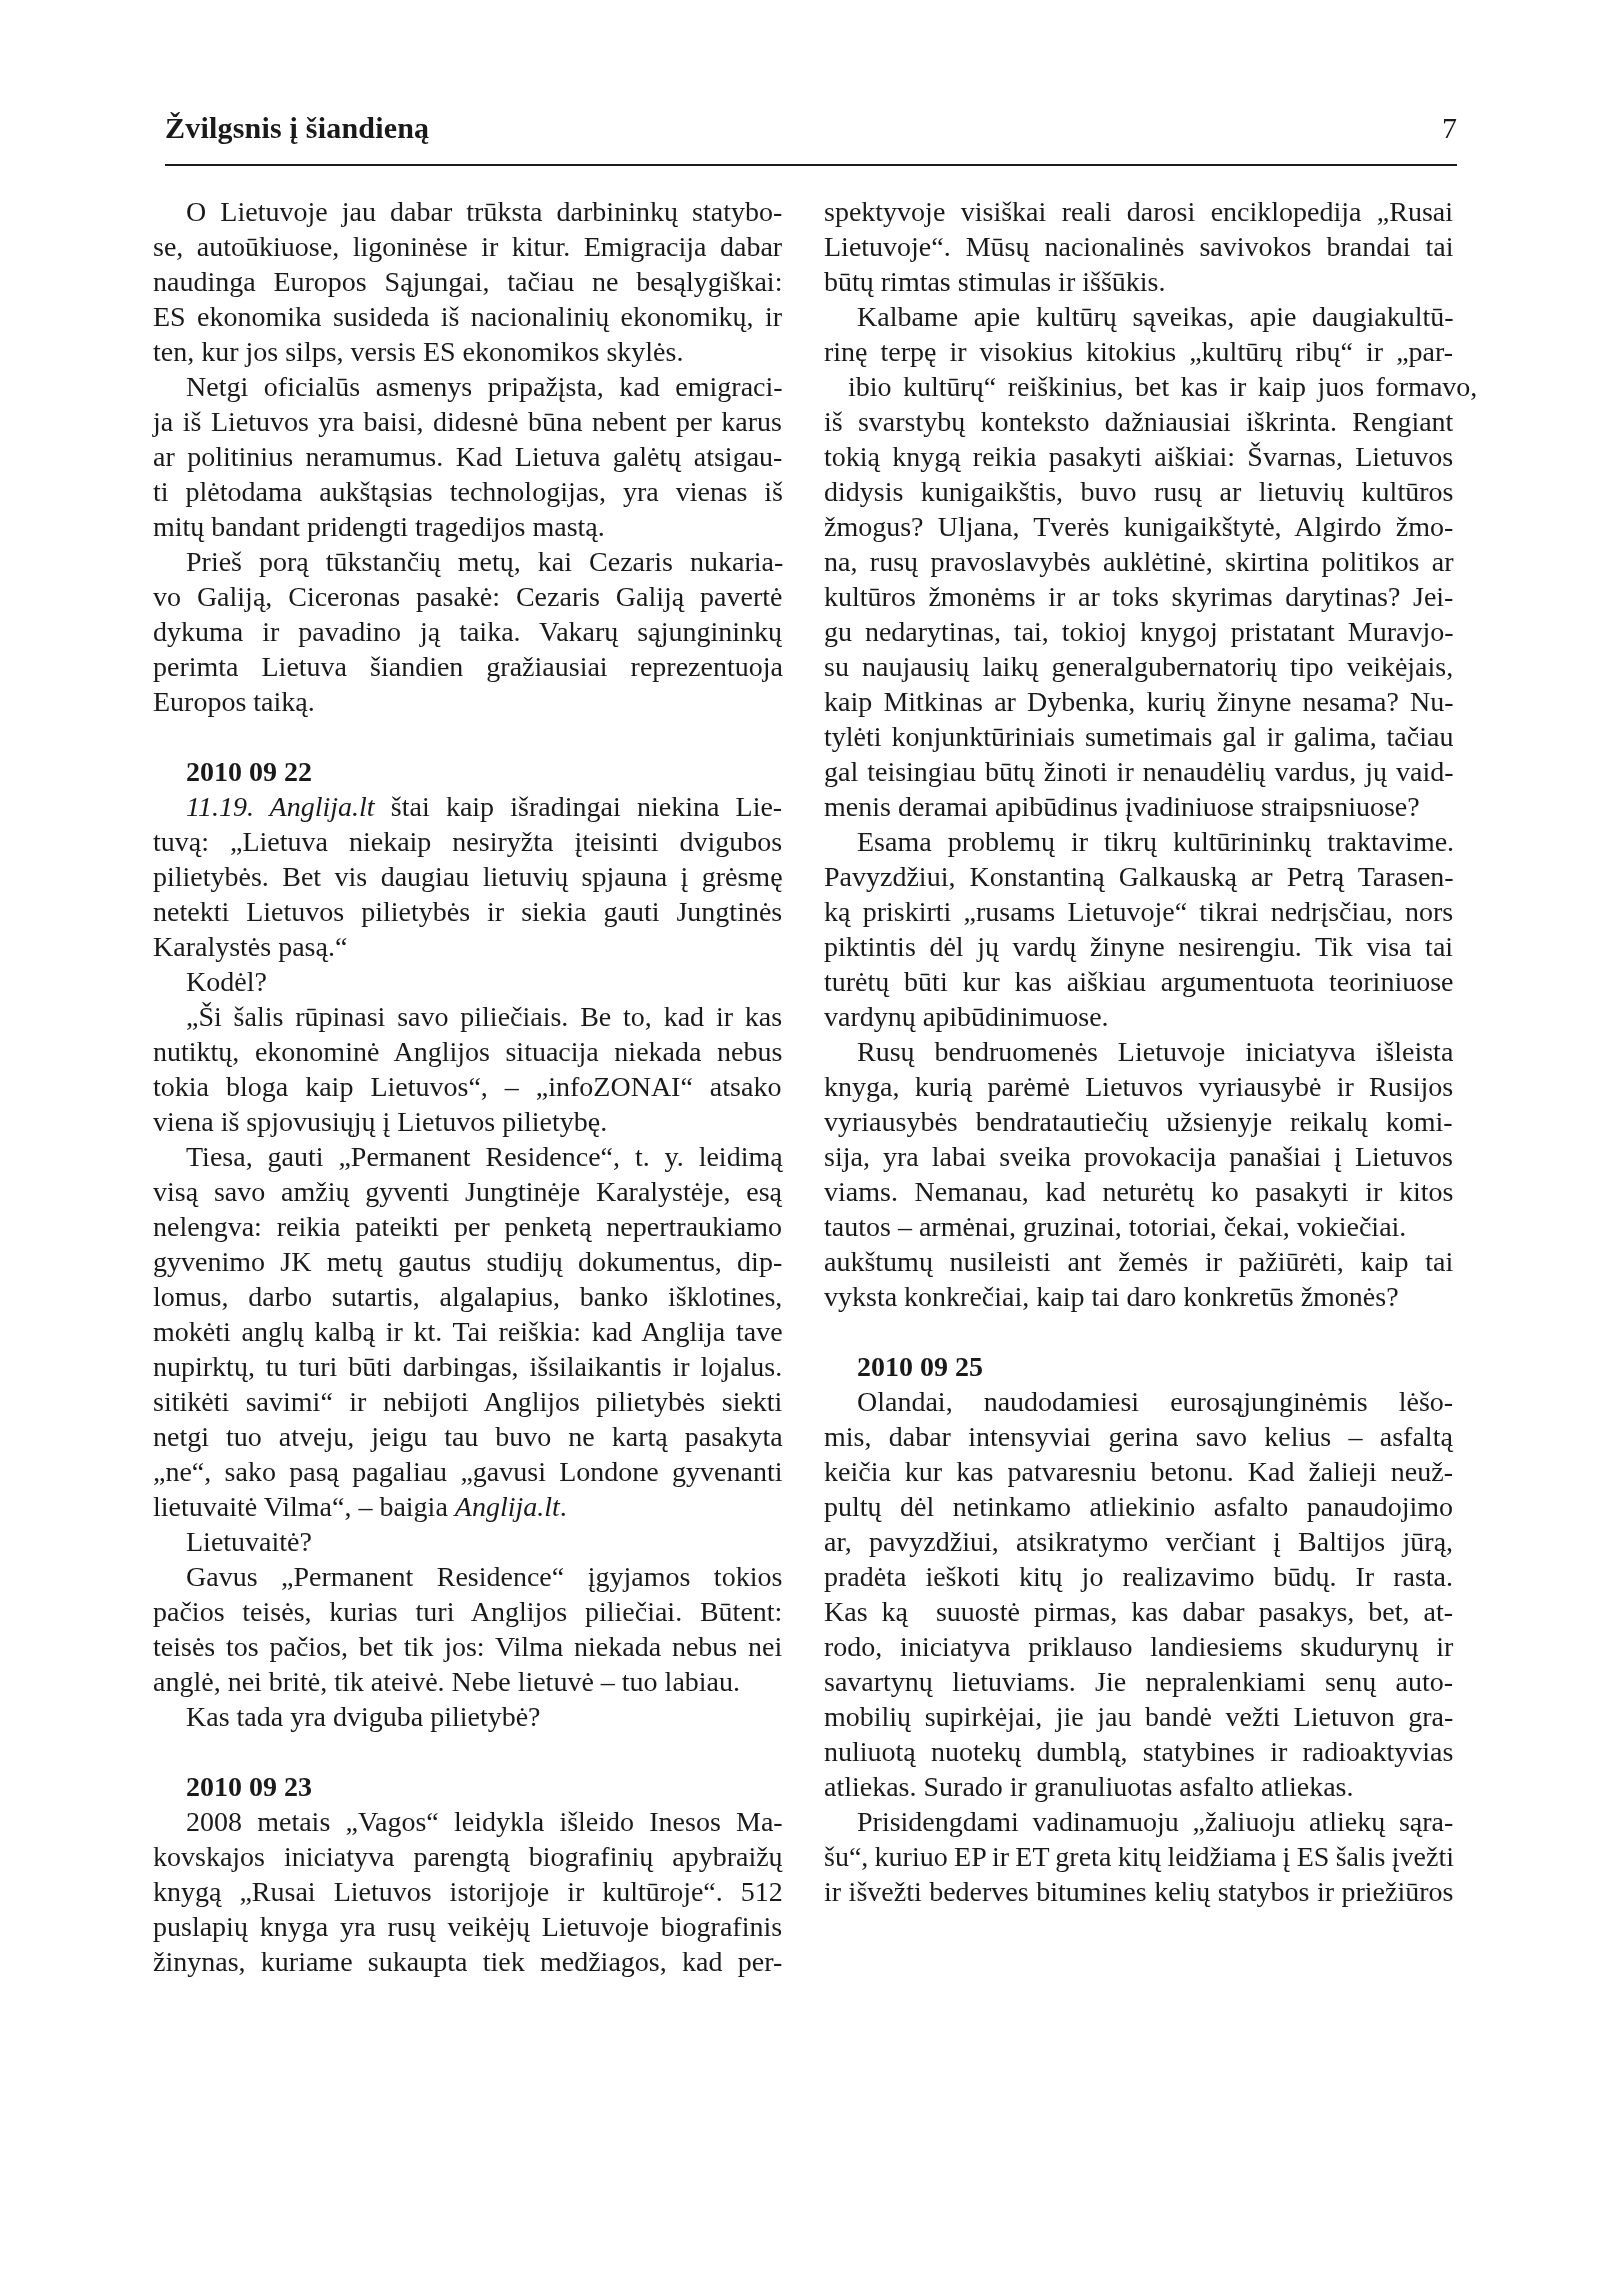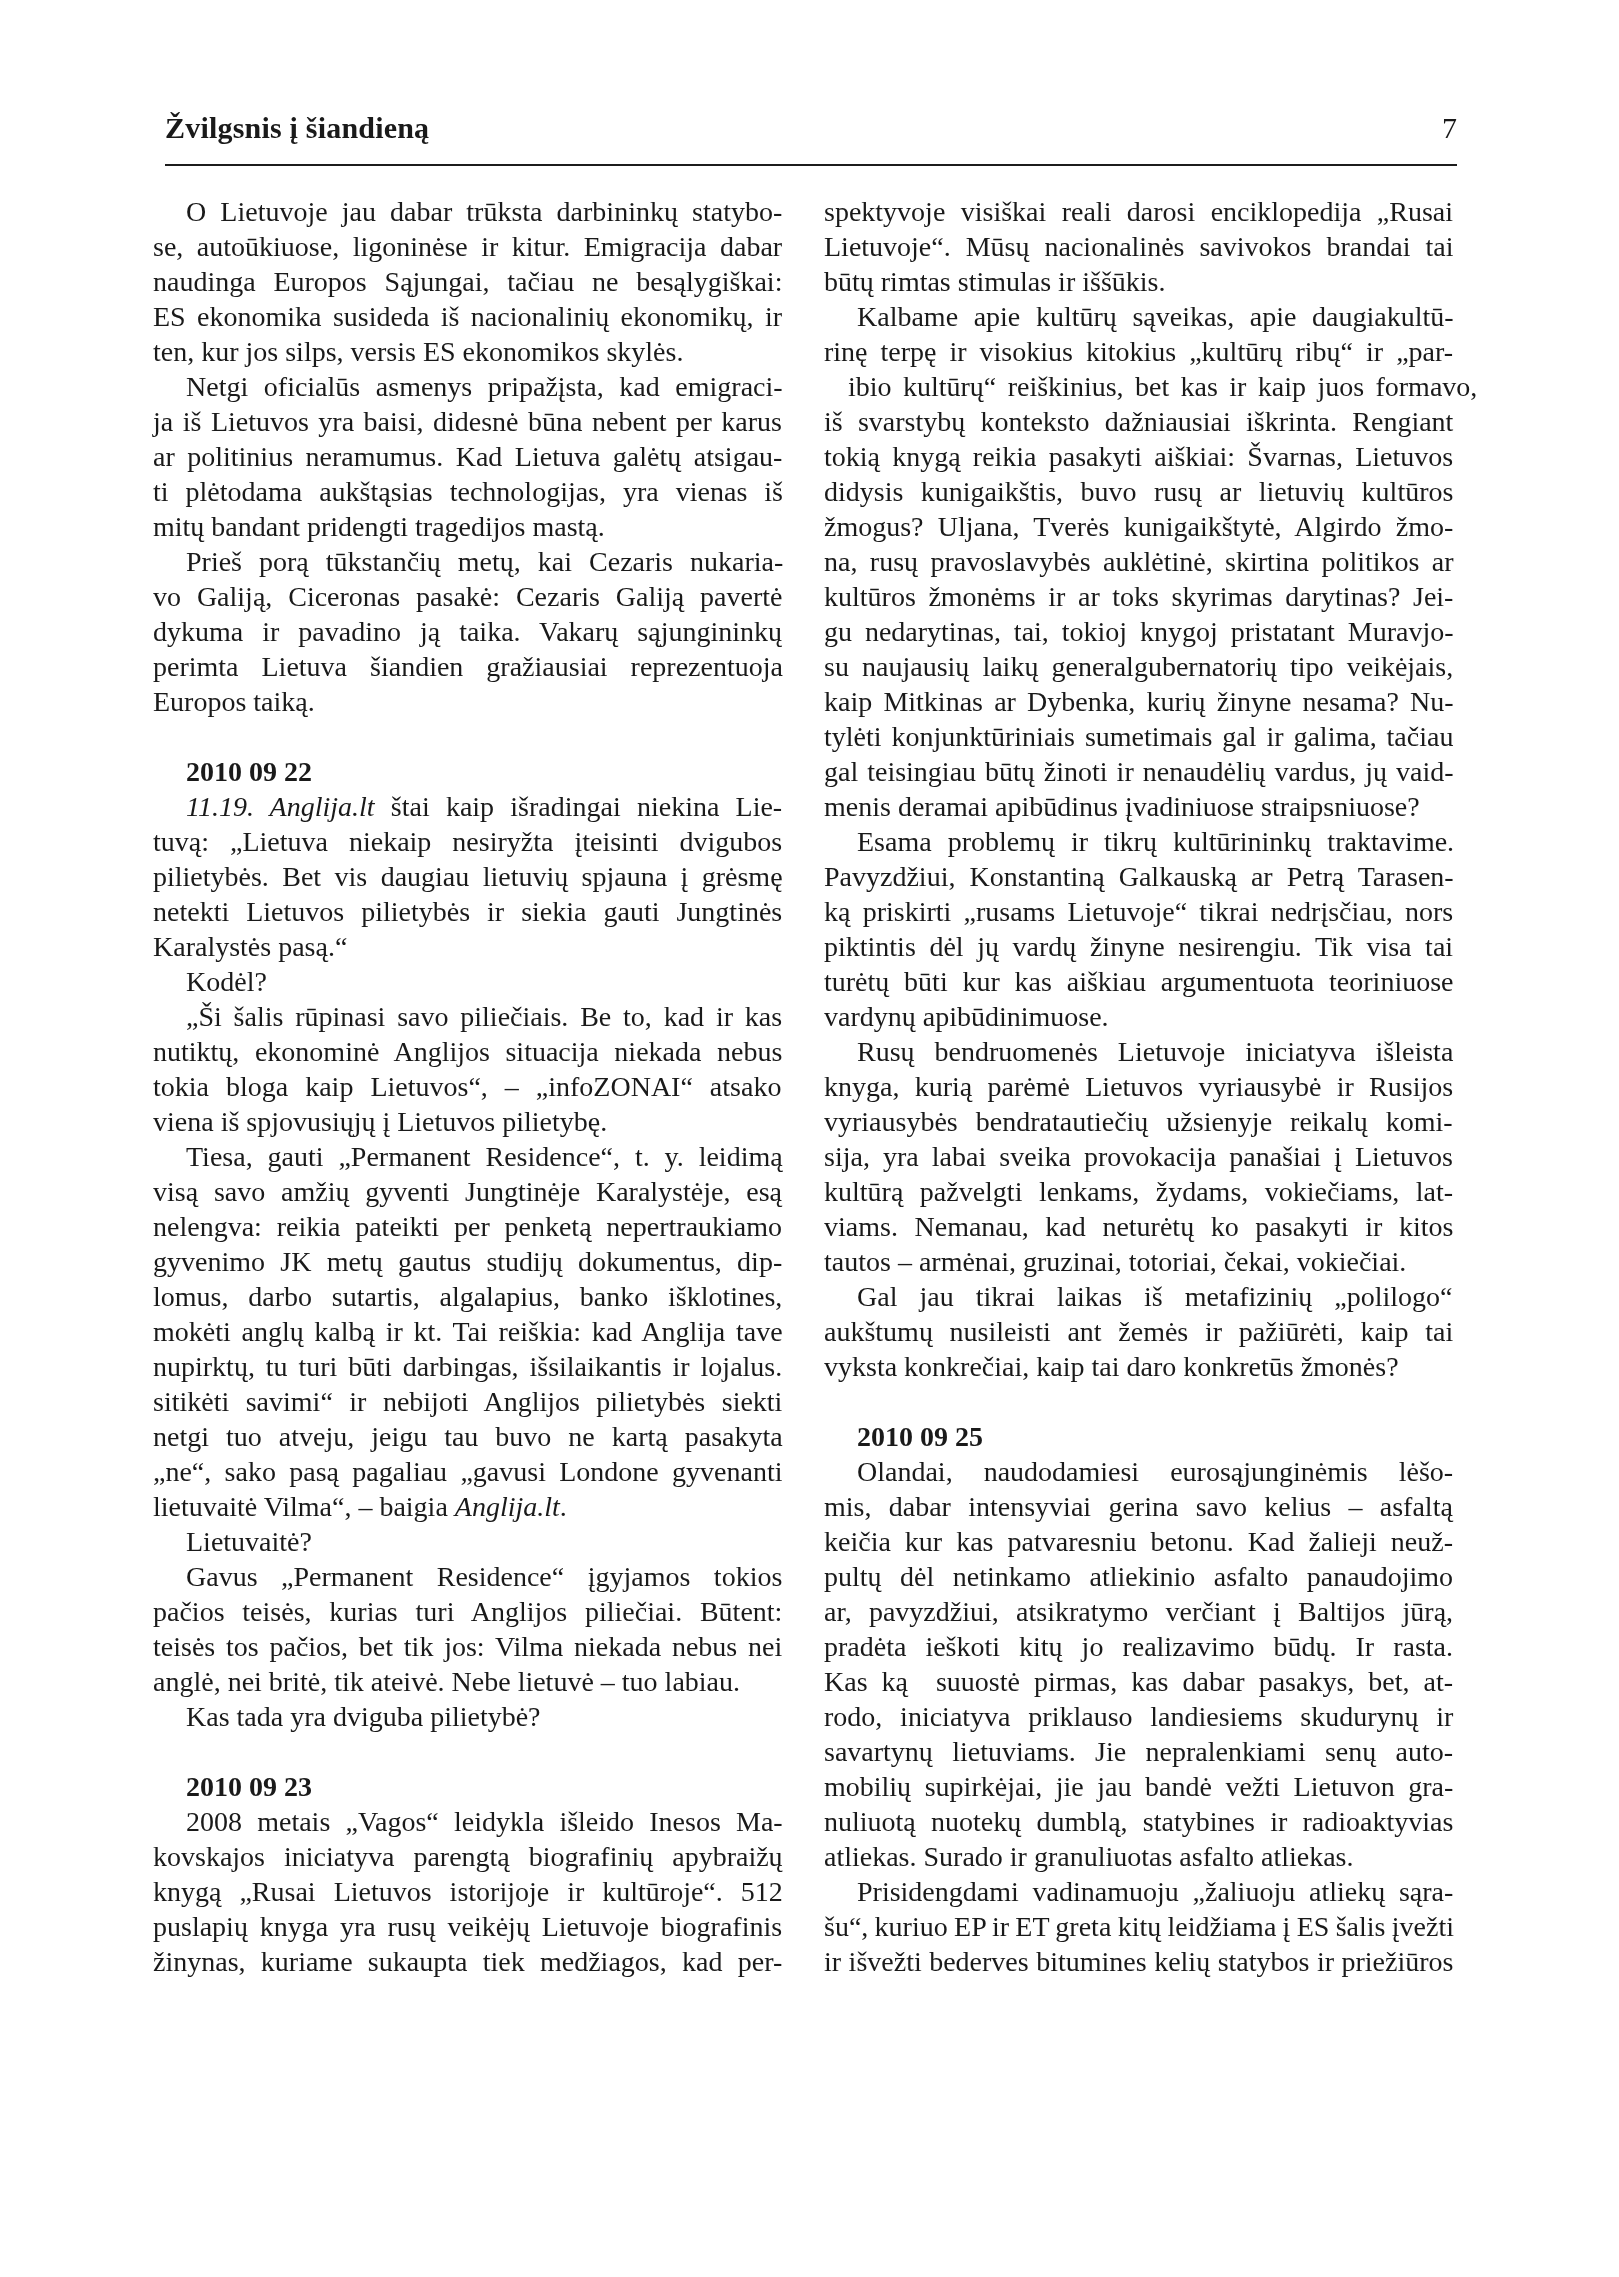--- a/index.html
+++ b/index.html
@@ -136,24 +136,22 @@
       <div class="line ind"><span class="ms" style="word-spacing: 9px;">Esama problemų ir tikrų kultūrininkų traktavime.</span></div>
       <div class="line"><span class="ms" style="word-spacing: 7px;">Pavyzdžiui, Konstantiną Galkauską ar Petrą Tarasen-</span></div>
       <div class="line"><span class="ms" style="word-spacing: 5.2px;">ką priskirti „rusams Lietuvoje“ tikrai nedrįsčiau, nors</span></div>
       <div class="line"><span class="ms" style="word-spacing: 6.6px;">piktintis dėl jų vardų žinyne nesirengiu. Tik visa tai</span></div>
       <div class="line"><span class="ms" style="word-spacing: 7.8px;">turėtų būti kur kas aiškiau argumentuota teoriniuose</span></div>
       <div class="line"><span class="ms">vardynų apibūdinimuose.</span></div>
       <div class="line ind"><span class="ms" style="word-spacing: 13px;">Rusų bendruomenės Lietuvoje iniciatyva išleista</span></div>
       <div class="line"><span class="ms" style="word-spacing: 8.3px;">knyga, kurią parėmė Lietuvos vyriausybė ir Rusijos</span></div>
       <div class="line"><span class="ms" style="word-spacing: 11px;">vyriausybės bendratautiečių užsienyje reikalų komi-</span></div>
       <div class="line"><span class="ms" style="word-spacing: 6.1px;">sija, yra labai sveika provokacija panašiai į Lietuvos</span></div>
-      <div class="line"><span class="ms" style="word-spacing: 9.5px;">kultūrą pažvelgti lenkams, žydams, vokiečiams, lat-</span></div>
       <div class="line"><span class="ms" style="word-spacing: 9.6px;">viams. Nemanau, kad neturėtų ko pasakyti ir kitos</span></div>
       <div class="line"><span class="ms">tautos – armėnai, gruzinai, totoriai, čekai, vokiečiai.</span></div>
-      <div class="line ind"><span class="ms" style="word-spacing: 15px;">Gal jau tikrai laikas iš metafizinių „polilogo“</span></div>
       <div class="line"><span class="ms" style="word-spacing: 9.7px;">aukštumų nusileisti ant žemės ir pažiūrėti, kaip tai</span></div>
       <div class="line"><span class="ms">vyksta konkrečiai, kaip tai daro konkretūs žmonės?</span></div>
       <div class="line h ind"><span class="ms">2010 09 25</span></div>
       <div class="line ind"><span class="ms" style="word-spacing: 24px;">Olandai, naudodamiesi eurosąjunginėmis lėšo-</span></div>
       <div class="line"><span class="ms" style="word-spacing: 10.3px;">mis, dabar intensyviai gerina savo kelius – asfaltą</span></div>
       <div class="line"><span class="ms" style="word-spacing: 7px;">keičia kur kas patvaresniu betonu. Kad žalieji neuž-</span></div>
       <div class="line"><span class="ms" style="word-spacing: 11.5px;">pultų dėl netinkamo atliekinio asfalto panaudojimo</span></div>
       <div class="line"><span class="ms" style="word-spacing: 10.3px;">ar, pavyzdžiui, atsikratymo verčiant į Baltijos jūrą,</span></div>
       <div class="line"><span class="ms" style="word-spacing: 12px;">pradėta ieškoti kitų jo realizavimo būdų. Ir rasta.</span></div>
       <div class="line"><span class="ms" style="word-spacing: 7px;">Kas ką  suuostė pirmas, kas dabar pasakys, bet, at-</span></div>

